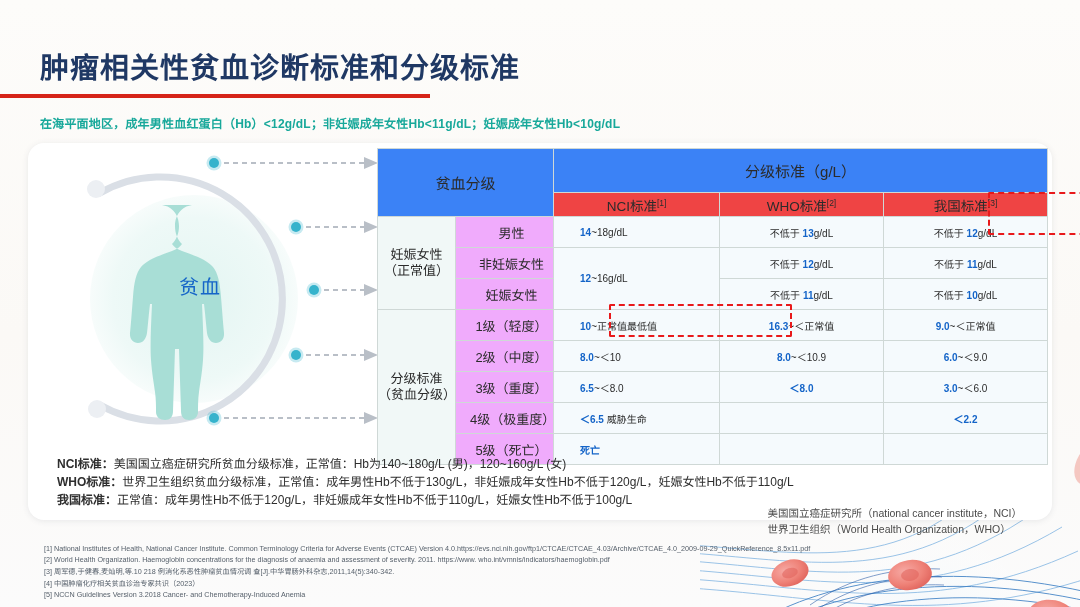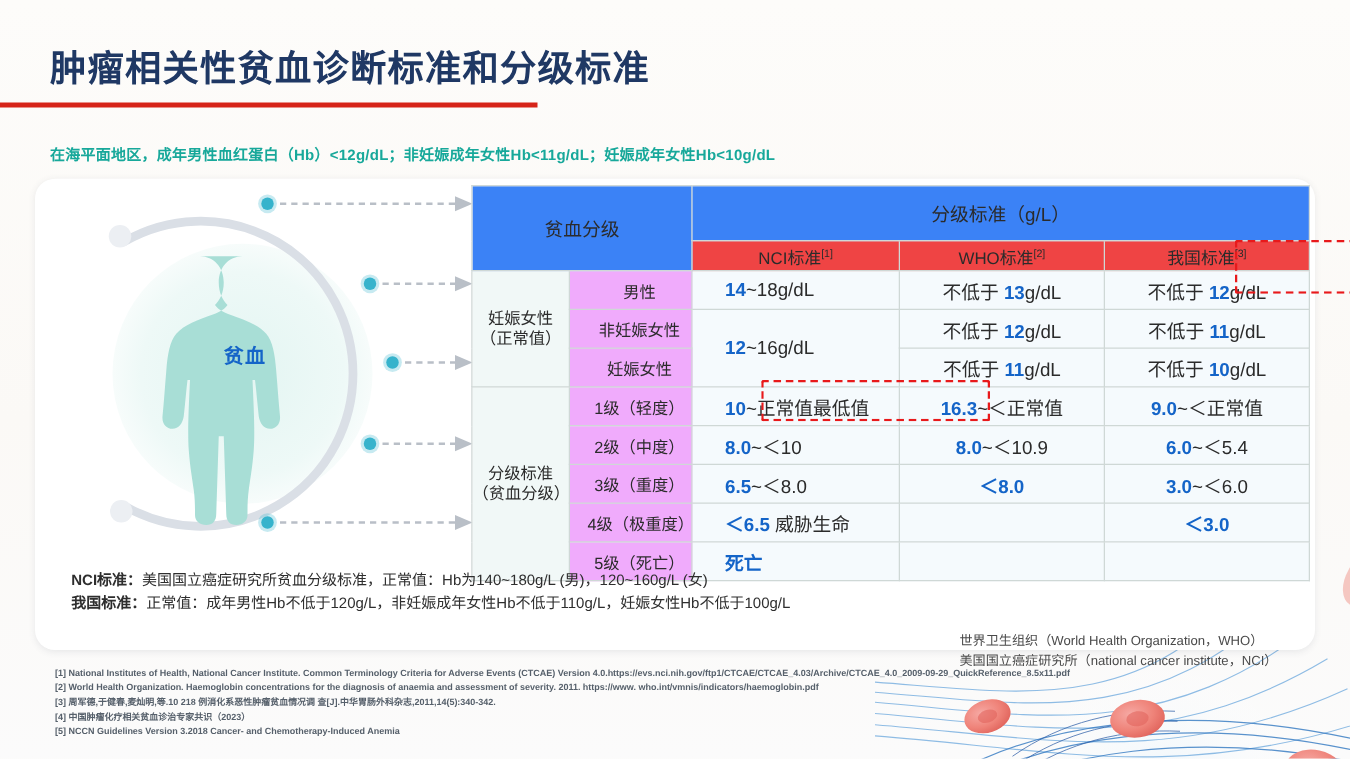--- a/index.html
+++ b/index.html
@@ -44,20 +44,21 @@
     z-index: 3;
   }
   .slide-title {
     margin-left: 40px;
     font-size: 29px;
     font-weight: bold;
     color: #1f3864;
     letter-spacing: 1px;
     line-height: 1.15;
     white-space: nowrap;
+    margin-top: 12px;
   }
   .title-rule {
     margin-top: 9px;
     margin-left: 0;
     width: 430px;
     height: 4px;
     background: #d62418;
   }
 
   .subtitle {
@@ -85,22 +86,22 @@
   
   .illus {
     position: absolute;
     left: 6px; top: 4px;
     width: 352px; height: 310px;
   }
   .illus svg { display: block; width: 100%; height: 100%; }
   .illus-label {
     position: absolute;
     left: 145px; top: 124px;
-    font-size: 16px;
-    font-weight: bold;
+    font-size: 20px;
+    font-weight: normal;
     color: #1464c8;
     letter-spacing: 1px;
   }
 
   
   .tbl-wrap {
     position: absolute;
     left: 349px; top: 5px;
     width: 670px;
   }
@@ -145,21 +146,21 @@
     background: #f0abfc;
     color: #1a1a1a;
     font-weight: bold;
     font-size: 13px;
     text-align: left;
     padding-left: 14px;
     width: 98px;
   }
   .val {
     background: #f5fafd;
-    font-size: 15px;
+    font-size: 10px;
     height: 31px;
     color: #3a3a3a;
   }
   .val .b { color: #1464c8; font-weight: bold; }
   .val.left { text-align: left; padding-left: 26px; }
 
   
   .hl {
     position: absolute;
     border: 2.5px dashed #e8191b;
@@ -188,27 +189,26 @@
     font-size: 10.5px;
     line-height: 1.5;
     color: #4a4a4a;
     text-align: left;
     z-index: 4;
     white-space: nowrap;
   }
 
   .refs {
     position: absolute;
-    left: 44px; bottom: 16px;
+    left: 44px; bottom: 6px;
     font-size: 7.2px;
     line-height: 1.62;
     color: #56606b;
     z-index: 4;
     white-space: nowrap;
-    font-weight: bold;
   }
 </style>
 </head>
 <body>
 
 <div class="slide">
 
   <div class="decor">
     <svg viewBox="0 0 420 250" xmlns="http://www.w3.org/2000/svg">
       <defs>
@@ -412,21 +412,21 @@
           </tr>
           <tr>
             <td class="sub-lbl">2级（中度）</td>
             <td class="val left">
               <span class="b">8.0</span><span>~＜10</span>
             </td>
             <td class="val">
               <span class="b">8.0</span><span>~＜10.9</span>
             </td>
             <td class="val">
-              <span class="b">6.0</span><span>~＜5.4</span>
+              <span class="b">6.0</span><span>~＜9.0</span>
             </td>
           </tr>
           <tr>
             <td class="sub-lbl">3级（重度）</td>
             <td class="val left">
               <span class="b">6.5</span><span>~＜8.0</span>
             </td>
             <td class="val">
               <span class="b">＜8.0</span><span></span>
             </td>
@@ -436,21 +436,21 @@
           </tr>
           <tr>
             <td class="sub-lbl">4级（极重度）</td>
             <td class="val left">
               <span class="b">＜6.5</span><span> 威胁生命</span>
             </td>
             <td class="val">
               <span class="b"></span>
             </td>
             <td class="val">
-              <span class="b">＜3.0</span>
+              <span class="b">＜2.2</span>
             </td>
           </tr>
           <tr>
             <td class="sub-lbl">5级（死亡）</td>
             <td class="val left">
               <span class="b">死亡</span>
             </td>
             <td class="val">
               <span class="b"></span>
             </td>
@@ -464,27 +464,30 @@
       <div class="hl" id="hl-cn"></div>
       <div class="hl" id="hl-nci1"></div>
     </div>
   </div>
 
   <div class="notes">
     <div>
       <span class="k">NCI标准：</span><span>美国国立癌症研究所贫血分级标准，正常值：Hb为140~180g/L (男)，120~160g/L (女)</span>
     </div>
     <div>
+      <span class="k">WHO标准：</span><span>世界卫生组织贫血分级标准，正常值：成年男性Hb不低于130g/L，非妊娠成年女性Hb不低于120g/L，妊娠女性Hb不低于110g/L</span>
+    </div>
+    <div>
       <span class="k">我国标准：</span><span>正常值：成年男性Hb不低于120g/L，非妊娠成年女性Hb不低于110g/L，妊娠女性Hb不低于100g/L</span>
     </div>
   </div>
 
   <div class="attrib">
+    <div>美国国立癌症研究所（national cancer institute，NCI）</div>
     <div>世界卫生组织（World Health Organization，WHO）</div>
-    <div>美国国立癌症研究所（national cancer institute，NCI）</div>
   </div>
 
   <div class="refs">
     <div>[1] National Institutes of Health, National Cancer Institute. Common Terminology Criteria for Adverse Events (CTCAE) Version 4.0.https://evs.nci.nih.gov/ftp1/CTCAE/CTCAE_4.03/Archive/CTCAE_4.0_2009-09-29_QuickReference_8.5x11.pdf</div>
     <div>[2] World Health Organization. Haemoglobin concentrations for the diagnosis of anaemia and assessment of severity. 2011. https://www. who.int/vmnis/indicators/haemoglobin.pdf</div>
     <div>[3] 周军德,于健春,麦灿明,等.10 218 例消化系恶性肿瘤贫血情况调 查[J].中华胃肠外科杂志,2011,14(5):340-342.</div>
     <div>[4] 中国肿瘤化疗相关贫血诊治专家共识（2023）</div>
     <div>[5] NCCN Guidelines Version 3.2018 Cancer- and Chemotherapy-Induced Anemia</div>
   </div>
 

